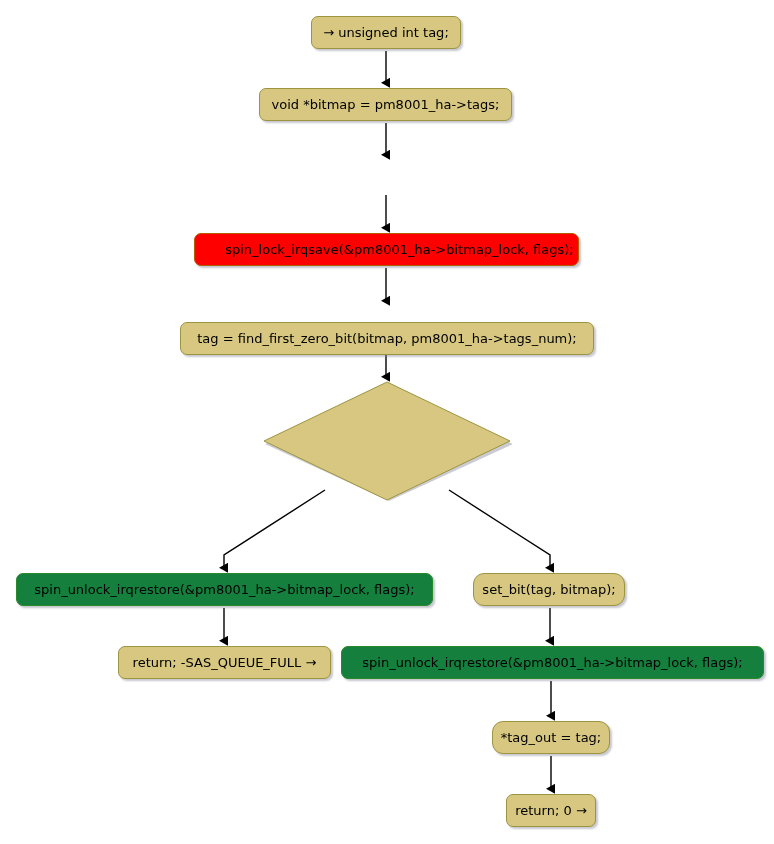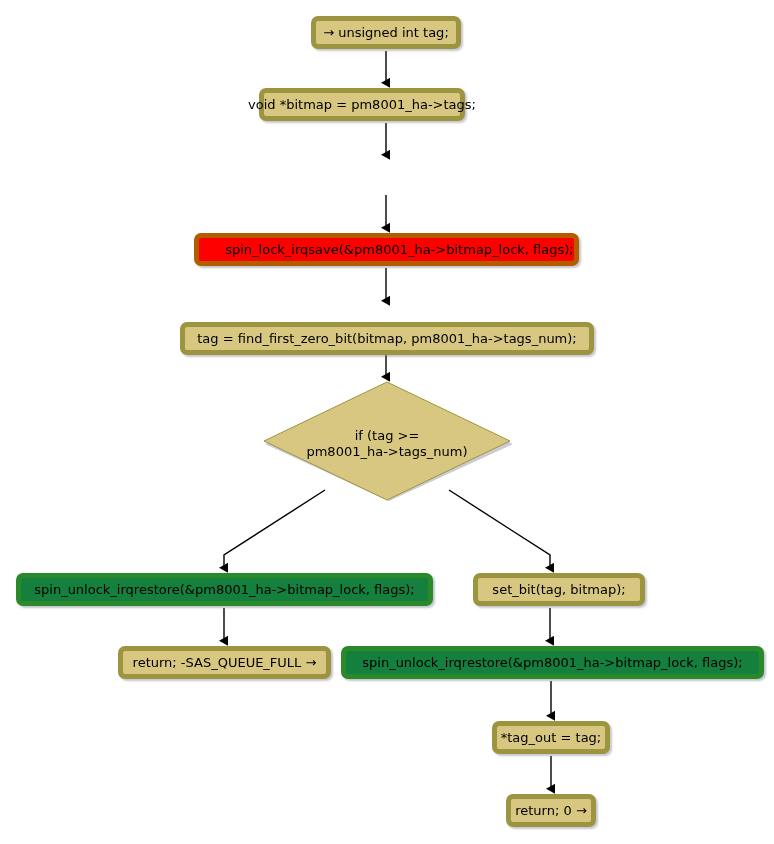--- a/index.html
+++ b/index.html
@@ -35,21 +35,21 @@
     justify-content: center;
     text-align: center;
     font-size: 13px;
     line-height: 15px;
     color: #000000;
     white-space: nowrap;
     z-index: 3;
   }
   .proc {
     border-radius: 7px;
-    border: 5px solid #000000;
+    border: 1px solid #000000;
     background: #d7c781;
     box-shadow: 2px 2px 2px rgba(130,130,150,0.45);
   }
   .proc.tan {
     background: #d7c781;
     border-color: #9d9440;
   }
   .proc.red {
     background: #ff0000;
     border-color: #b35c00;
@@ -110,59 +110,57 @@
       <line x1="550" y1="608" x2="550" y2="641" marker-end="url(#arrow)"></line>
       <line x1="551" y1="681" x2="551" y2="716" marker-end="url(#arrow)"></line>
       <line x1="551" y1="756" x2="551" y2="789" marker-end="url(#arrow)"></line>
     </g>
   </svg>
 
   <div class="node proc tan" style="left:311px;top:16px;width:150px;height:33px;">
     <span>→ unsigned int tag;</span>
   </div>
 
-  <div class="node proc tan" style="left:259px;top:88px;width:206px;height:33px;">
+  <div class="node proc tan" style="left:259px;top:88px;width:253px;height:33px;">
     <span>void *bitmap = pm8001_ha-&gt;tags;</span>
   </div>
 
 
   <div class="node proc red" style="left:194px;top:233px;width:385px;height:33px;">
     <span>spin_lock_irqsave(&amp;pm8001_ha-&gt;bitmap_lock, flags);</span>
   </div>
 
   <div class="node proc tan" style="left:180px;top:322px;width:414px;height:33px;">
     <span>tag = find_first_zero_bit(bitmap, pm8001_ha-&gt;tags_num);</span>
   </div>
 
   <div class="decision" style="left:262px;top:381px;width:250px;height:120px;">
     <svg class="dshape" viewBox="0 0 250 120" xmlns="http://www.w3.org/2000/svg">
       <polygon points="127,6 251,63 127,120 3,63" fill="#b9b9c6" opacity="0.75"></polygon>
       <polygon points="125,1 248,60 125,119 2,60" fill="#d7c781" stroke="#9d9440" stroke-width="1"></polygon>
     </svg>
-    <div class="dlabel">if (tag &gt;=
-pm8001_ha-&gt;tags_num)</div>
   </div>
 
   <div class="node proc green" style="left:16px;top:573px;width:417px;height:33px;">
     <span>spin_unlock_irqrestore(&amp;pm8001_ha-&gt;bitmap_lock, flags);</span>
   </div>
 
-  <div class="node proc tan" style="left:473px;top:573px;width:172px;height:33px;">
+  <div class="node proc tan" style="left:473px;top:573px;width:152px;height:33px;border-radius:11px;">
     <span>set_bit(tag, bitmap);</span>
   </div>
 
   <div class="node proc tan" style="left:118px;top:646px;width:213px;height:33px;">
     <span>return; -SAS_QUEUE_FULL →</span>
   </div>
 
   <div class="node proc green" style="left:341px;top:646px;width:423px;height:33px;">
     <span>spin_unlock_irqrestore(&amp;pm8001_ha-&gt;bitmap_lock, flags);</span>
   </div>
 
-  <div class="node proc tan" style="left:492px;top:721px;width:118px;height:33px;">
+  <div class="node proc tan" style="left:492px;top:721px;width:118px;height:33px;border-radius:11px;">
     <span>*tag_out = tag;</span>
   </div>
 
   <div class="node proc tan" style="left:506px;top:794px;width:90px;height:33px;">
     <span>return; 0 →</span>
   </div>
 
 </div>
 
 </body></html>

